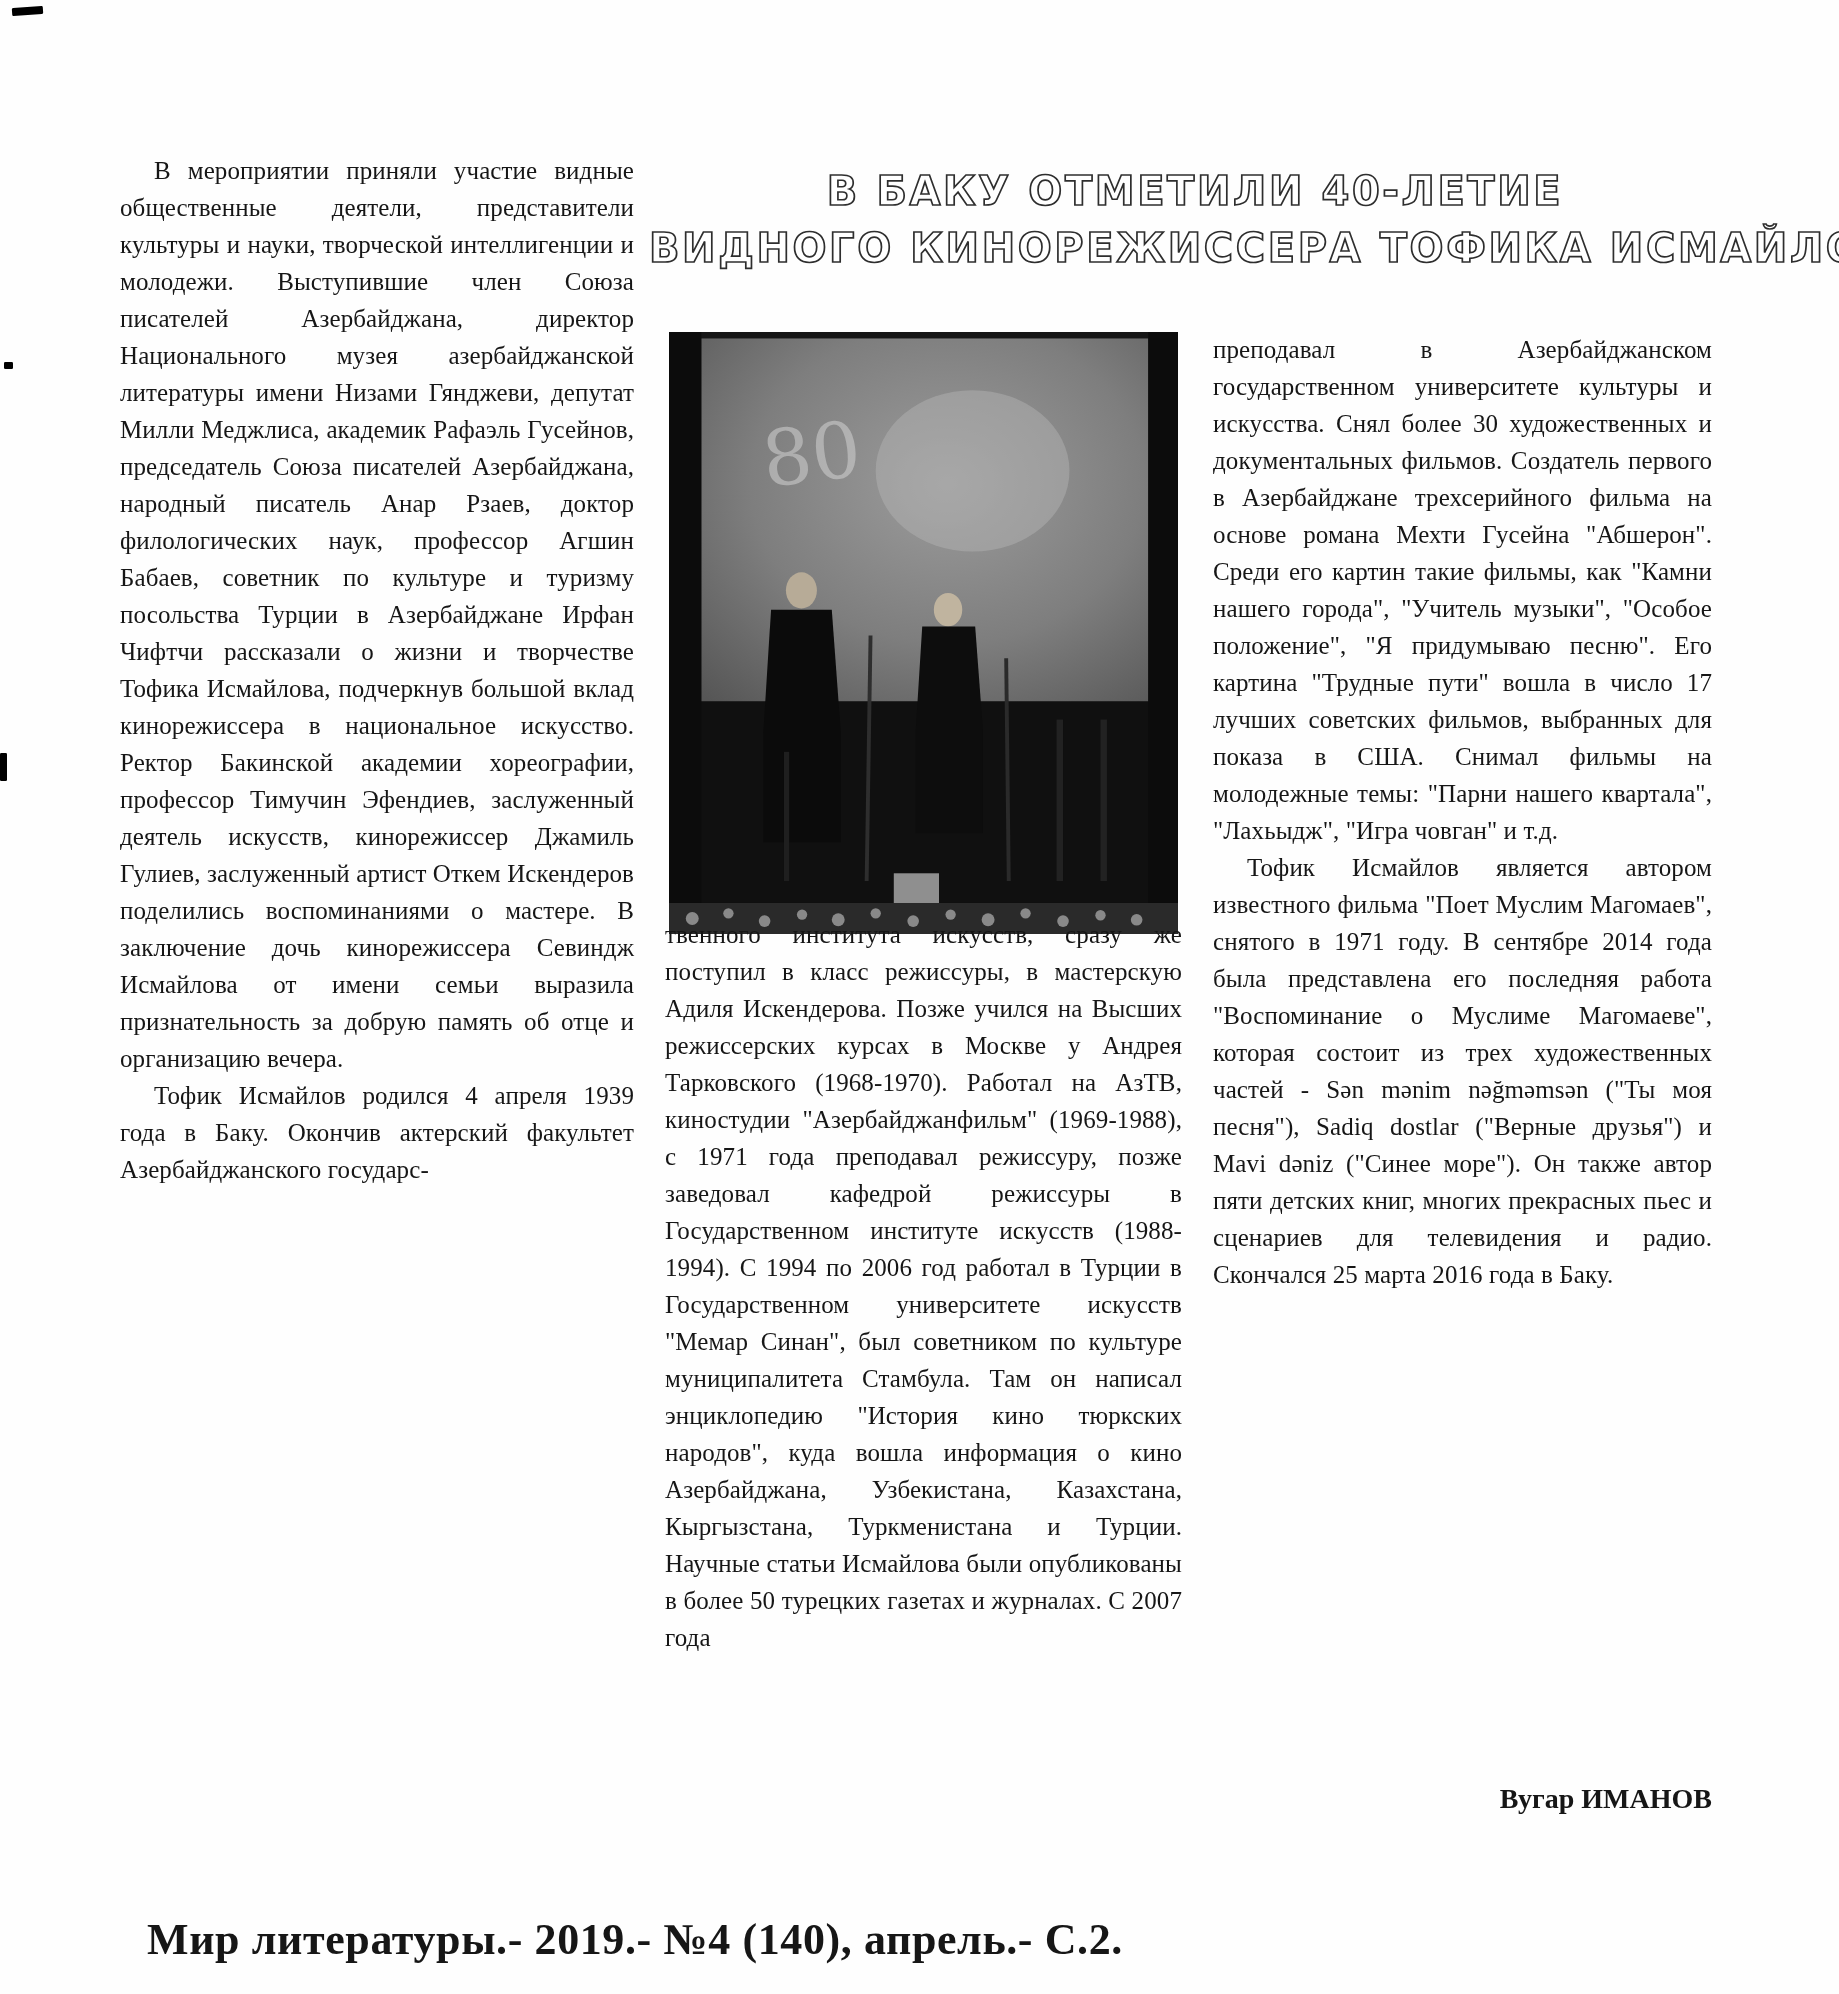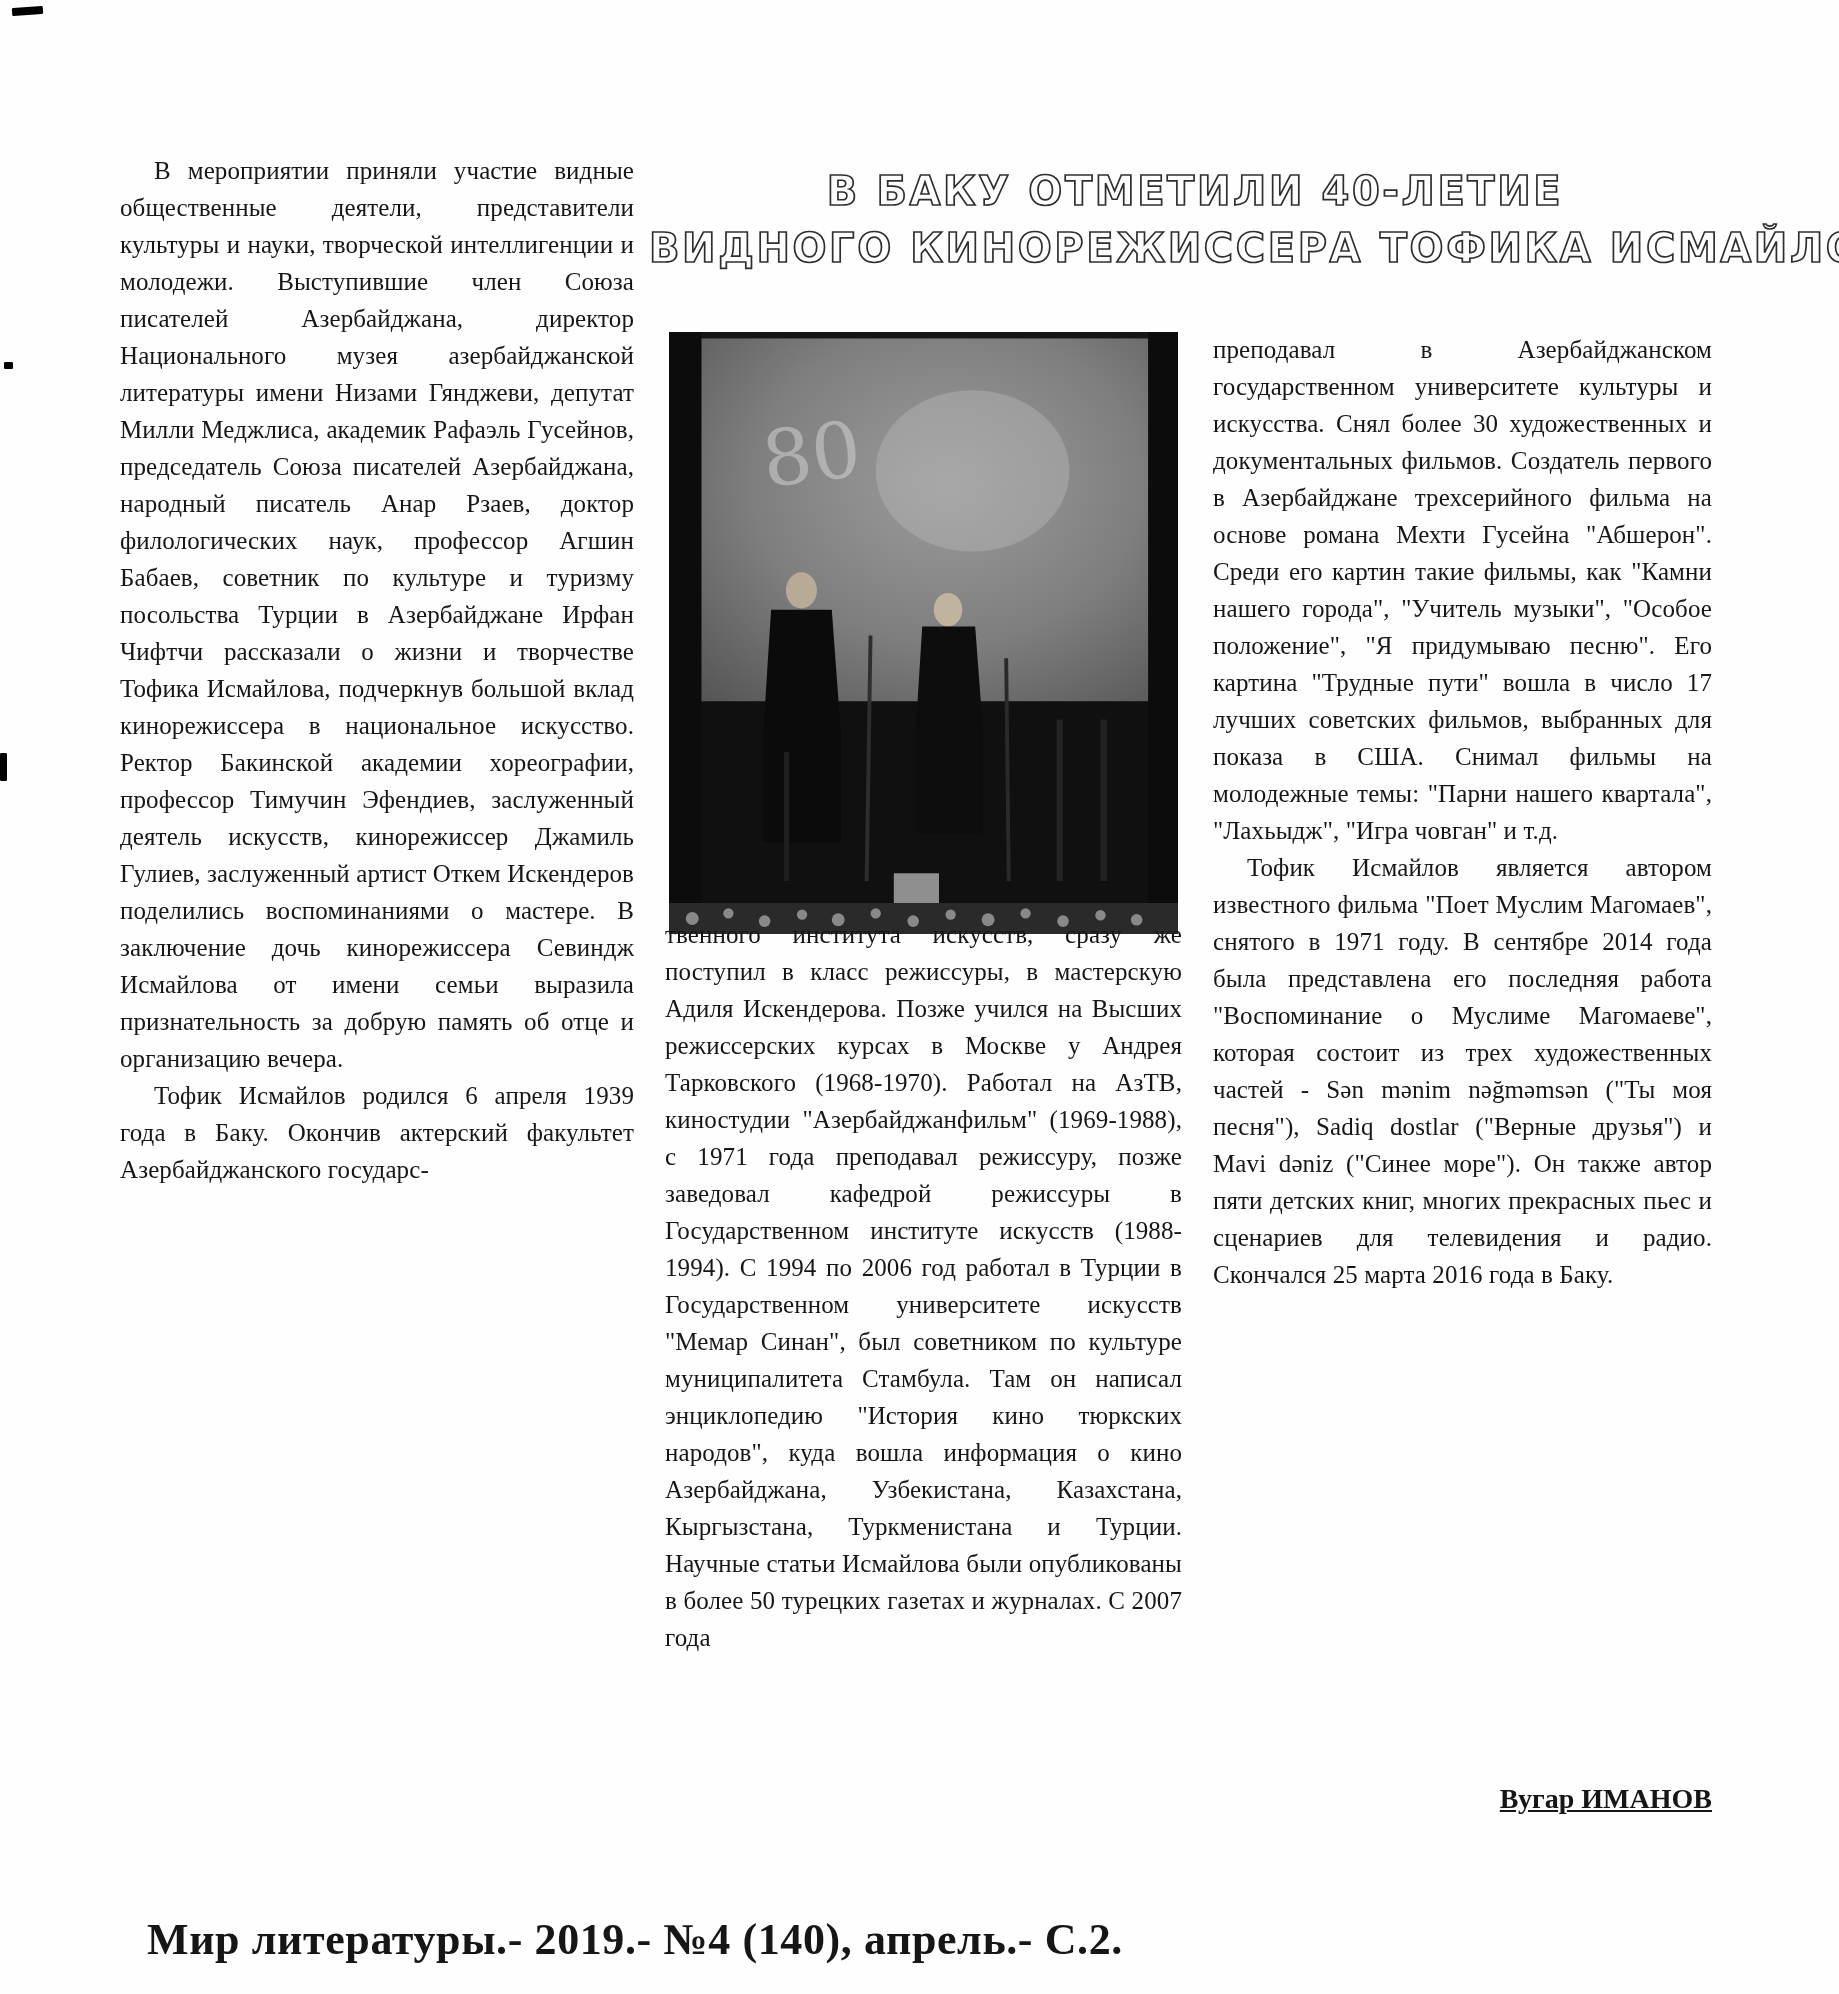--- a/index.html
+++ b/index.html
@@ -51,21 +51,20 @@
     background: #161616;
   }
   .photo svg { display: block; width: 100%; height: 100%; }
 
   .byline {
     position: absolute;
     left: 1213px; top: 1783px; width: 499px;
     text-align: right;
     font-weight: bold;
     font-size: 28px;
-    text-decoration: underline;
   }
 
   .footer {
     position: absolute;
     left: 147px; top: 1914px;
     font-weight: bold;
     font-size: 44px;
     letter-spacing: 0.6px;
   }
 </style>
@@ -78,21 +77,21 @@
   <div class="speck" style="left:0px;top:753px;width:6.5px;height:28px;"></div>
   <div class="speck" style="left:3.9px;top:362px;width:9px;height:6.5px;"></div>
 
   <div class="headline">
     <div>В БАКУ ОТМЕТИЛИ 40-ЛЕТИЕ</div>
     <div>ВИДНОГО КИНОРЕЖИССЕРА ТОФИКА ИСМАЙЛОВА</div>
   </div>
 
   <div class="col col-left">
     <p>В мероприятии приняли участие видные общественные деятели, представители культуры и науки, творческой интеллигенции и молодежи. Выступившие член Союза писателей Азербайджана, директор Национального музея азербайджанской литературы имени Низами Гянджеви, депутат Милли Меджлиса, академик Рафаэль Гусейнов, председатель Союза писателей Азербайджана, народный писатель Анар Рзаев, доктор филологических наук, профессор Агшин Бабаев, советник по культуре и туризму посольства Турции в Азербайджане Ирфан Чифтчи рассказали о жизни и творчестве Тофика Исмайлова, подчеркнув большой вклад кинорежиссера в национальное искусство. Ректор Бакинской академии хореографии, профессор Тимучин Эфендиев, заслуженный деятель искусств, кинорежиссер Джамиль Гулиев, заслуженный артист Откем Искендеров поделились воспоминаниями о мастере. В заключение дочь кинорежиссера Севиндж Исмайлова от имени семьи выразила признательность за добрую память об отце и организацию вечера.</p>
-    <p>Тофик Исмайлов родился 6 апреля 1939 года в Баку. Окончив актерский факультет Азербайджанского государс-</p>
+    <p>Тофик Исмайлов родился 4 апреля 1939 года в Баку. Окончив актерский факультет Азербайджанского государс-</p>
   </div>
 
   <div class="photo">
     <svg viewBox="0 0 788 932" xmlns="http://www.w3.org/2000/svg">
       <defs>
         <radialGradient id="scr" cx="55%" cy="40%" r="80%">
           <stop offset="0%" stop-color="#9c9c9c"></stop>
           <stop offset="55%" stop-color="#7e7e7e"></stop>
           <stop offset="100%" stop-color="#565656"></stop>
         </radialGradient>

